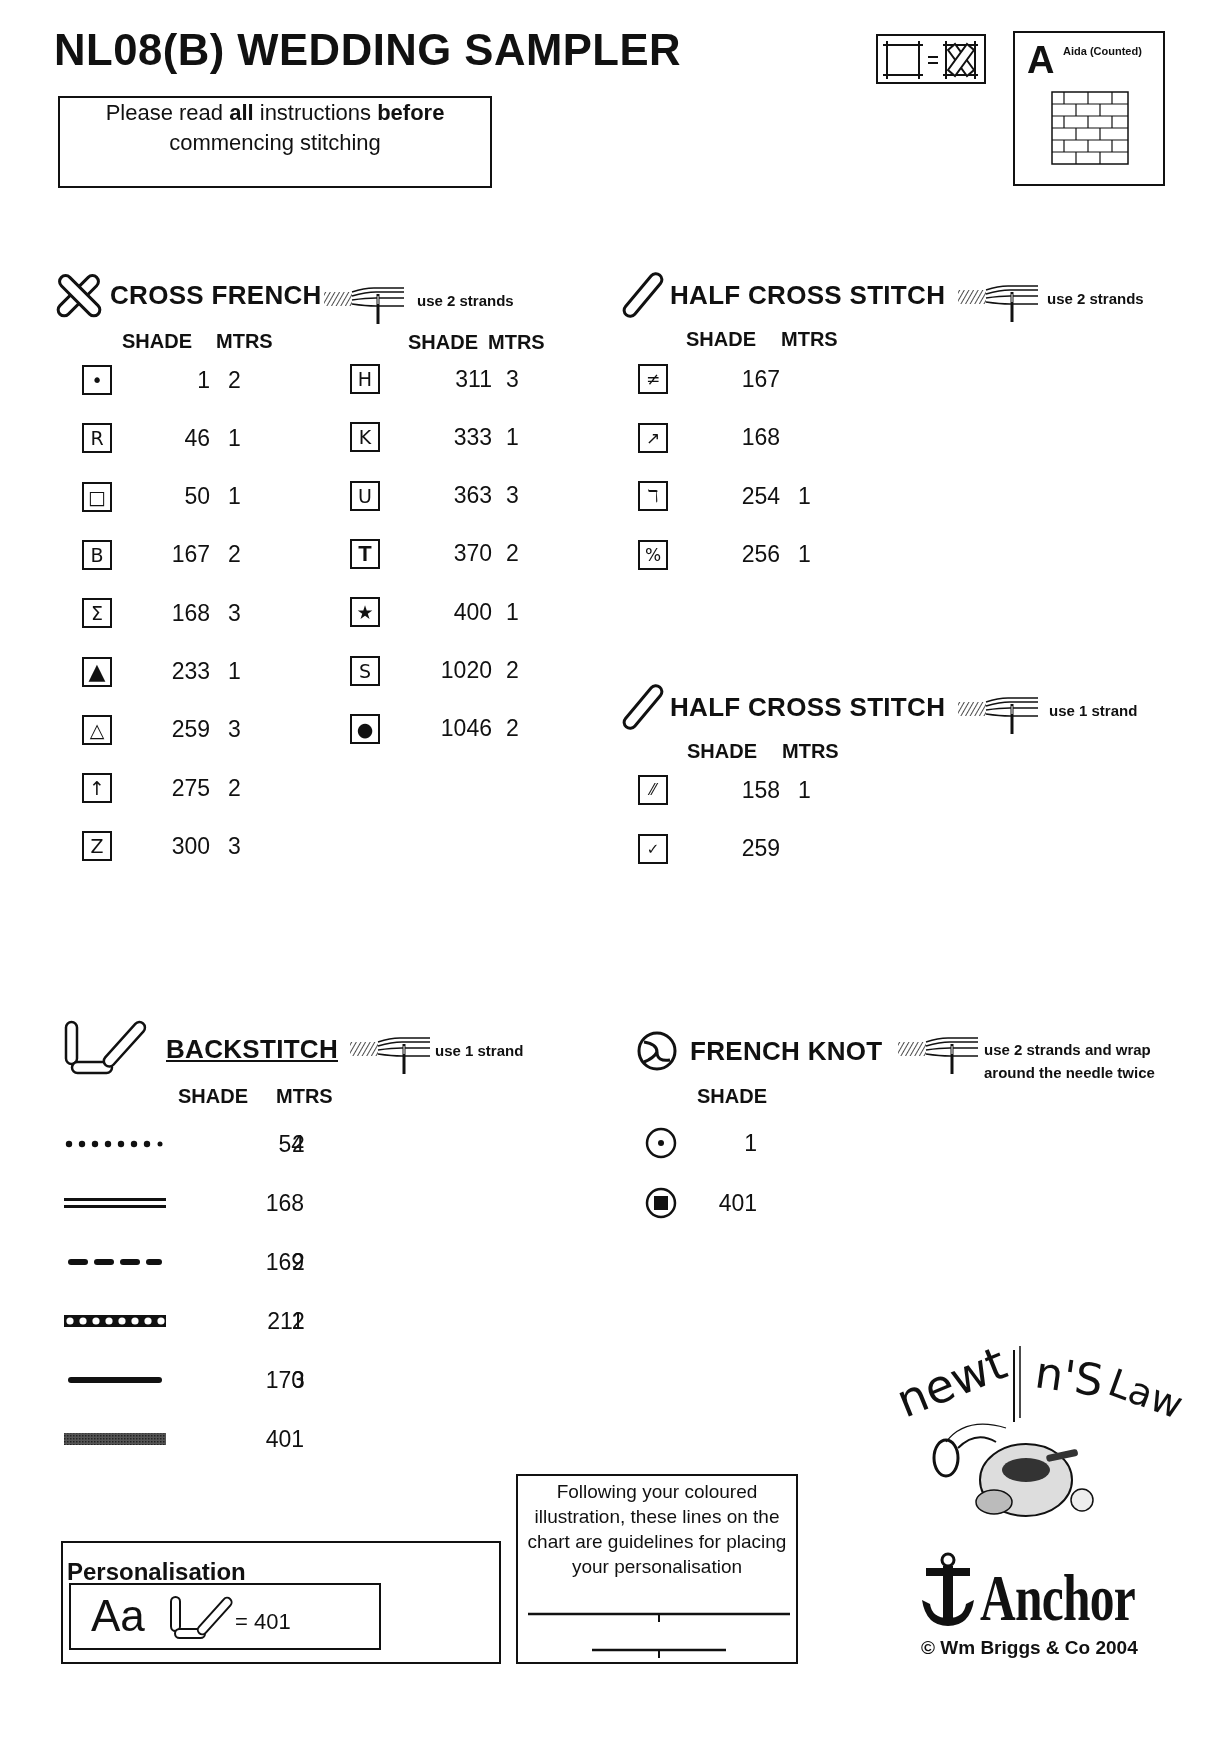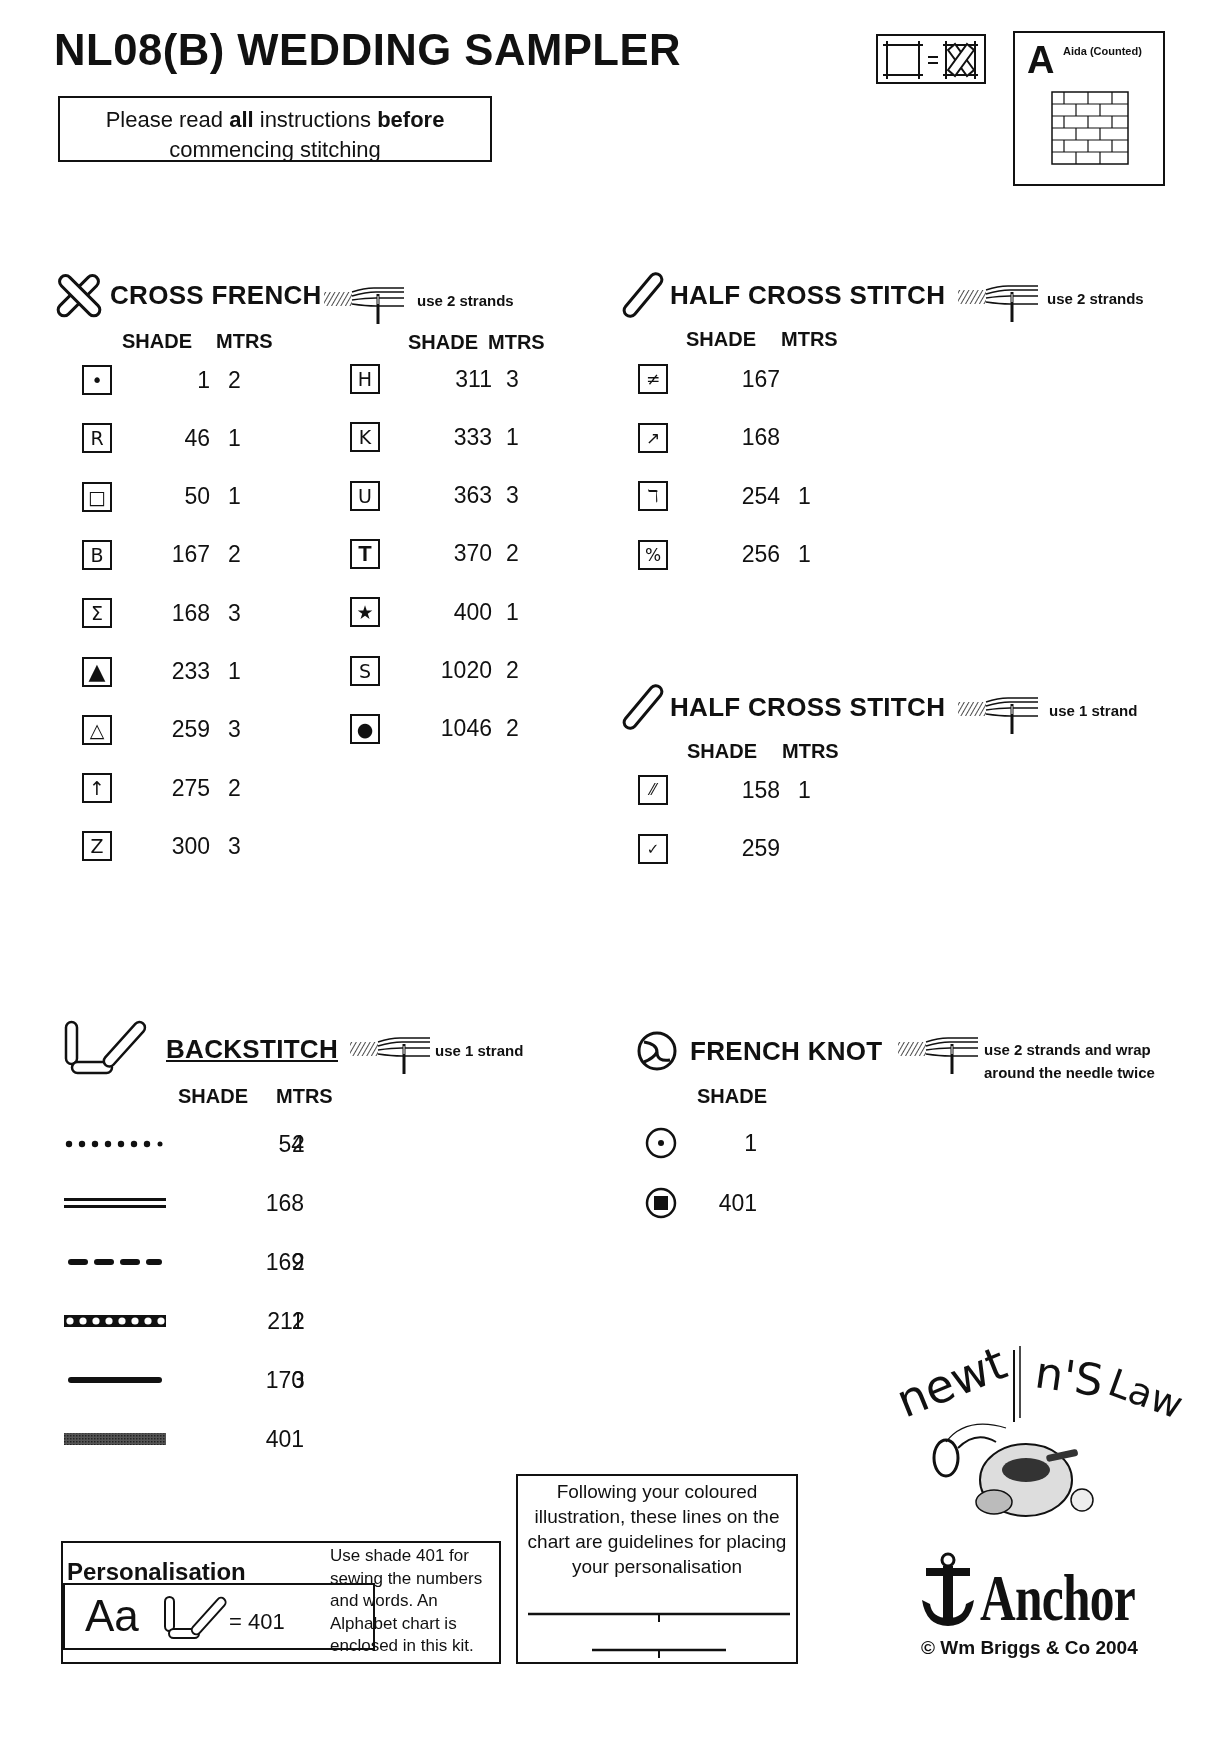--- a/index.html
+++ b/index.html
@@ -1,39 +1,39 @@
 <!DOCTYPE html>
 <html><head>
 <meta charset="utf-8">
 <style>
   * { box-sizing: border-box; margin: 0; padding: 0; }
   html, body { width: 1212px; height: 1738px; background: #ffffff; }
   body { position: relative; font-family: "Liberation Sans", sans-serif; color: #111; overflow: hidden; }
   .abs { position: absolute; }
   .title { left: 54px; top: 24px; font-size: 45px; font-weight: bold; letter-spacing: 0.5px; transform: scaleX(0.97); transform-origin: left; }
-  .notice { left: 58px; top: 96px; width: 434px; height: 66px; border: 2px solid #111; text-align: center; font-size: 22px; line-height: 30px; padding-top: 7px; }
+  .notice { left: 58px; top: 96px; width: 434px; height: 92px; border: 2px solid #111; text-align: center; font-size: 22px; line-height: 30px; }
   .notice b { font-weight: bold; }
   .equiv { left: 876px; top: 34px; width: 110px; height: 50px; border: 2px solid #111; }
   .aida { left: 1013px; top: 31px; width: 152px; height: 155px; border: 2px solid #111; }
   .aida .big { position: absolute; left: 12px; top: 6px; font-size: 38px; font-weight: bold; }
   .aida .lbl { position: absolute; left: 48px; top: 12px; font-size: 11px; font-weight: bold; }
   .aida svg { position: absolute; left: 35px; top: 55px; }
 
   .sec-head { display: flex; align-items: center; }
   .sec-title { font-size: 26px; font-weight: bold; letter-spacing: 0.3px; }
   .strand-note { font-size: 15px; font-weight: bold; }
   .colhead { font-size: 20px; font-weight: bold; }
   .row-num { font-size: 23px; }
   .sym { width: 30px; height: 30px; border: 2px solid #111; display: flex; align-items: center; justify-content: center; font-size: 19px; font-family: "DejaVu Sans", sans-serif; }
   .row { position: absolute; display: flex; align-items: center; height: 34px; }
   .num { text-align: right; }
 
   .pers { left: 61px; top: 1541px; width: 440px; height: 123px; border: 2px solid #111; }
   .pers .ph { position: absolute; left: 4px; top: 15px; font-size: 24px; font-weight: bold; }
-  .pers .inner { position: absolute; left: 0; top: 40px; width: 312px; height: 67px; border: 2px solid #111; }
+  .pers .inner { position: absolute; left: 6px; top: 40px; width: 312px; height: 67px; border: 2px solid #111; }
   .pers .aa { position: absolute; left: 20px; top: 6px; font-size: 44px; }
   .pers .eq { position: absolute; left: 164px; top: 24px; font-size: 22px; }
   .pers .txt { position: absolute; left: 267px; top: 2px; width: 172px; font-size: 17px; line-height: 22.5px; }
   .guide { left: 516px; top: 1474px; width: 282px; height: 190px; border: 2px solid #111; text-align: center; font-size: 19px; line-height: 25px; padding-top: 3px; }
   .anchor-logo { left: 920px; top: 1560px; font-family: "Liberation Serif", serif; font-size: 66px; font-weight: bold; transform: scaleX(0.75); transform-origin: left; letter-spacing: -1px; }
   .copyright { left: 921px; top: 1637px; font-size: 19px; font-weight: bold; }
 </style>
 </head>
 <body>
 
@@ -415,21 +415,20 @@
     <span class="aa">Aa</span>
     <svg style="position:absolute; left:98px; top:10px;" width="66" height="46" viewBox="0 0 66 46">
       <g fill="#fff" stroke="#111" stroke-width="2">
         <rect x="2" y="2" width="9" height="34" rx="4.5"></rect>
         <rect x="6" y="34" width="30" height="9" rx="4.5"></rect>
         <rect x="42" y="-2" width="9" height="46" rx="4.5" transform="rotate(42 46 20)"></rect>
       </g>
     </svg>
     <span class="eq">= 401</span>
   </div>
-  <div class="txt">Use shade 401 for sewing the numbers and words. An Alphabet chart is enclosed in this kit.</div>
 </div>
 
 <div class="abs guide">
   <div style="padding:0 8px;">Following your coloured illustration, these lines on the chart are guidelines for placing your personalisation</div>
   <svg style="position:absolute; left:10px; top:120px;" width="262" height="64">
     <line x1="0" y1="18" x2="262" y2="18" stroke="#111" stroke-width="2.5"></line>
     <line x1="131" y1="18" x2="131" y2="26" stroke="#111" stroke-width="2"></line>
     <line x1="64" y1="54" x2="198" y2="54" stroke="#111" stroke-width="2.5"></line>
     <line x1="131" y1="54" x2="131" y2="62" stroke="#111" stroke-width="2"></line>
   </svg>

